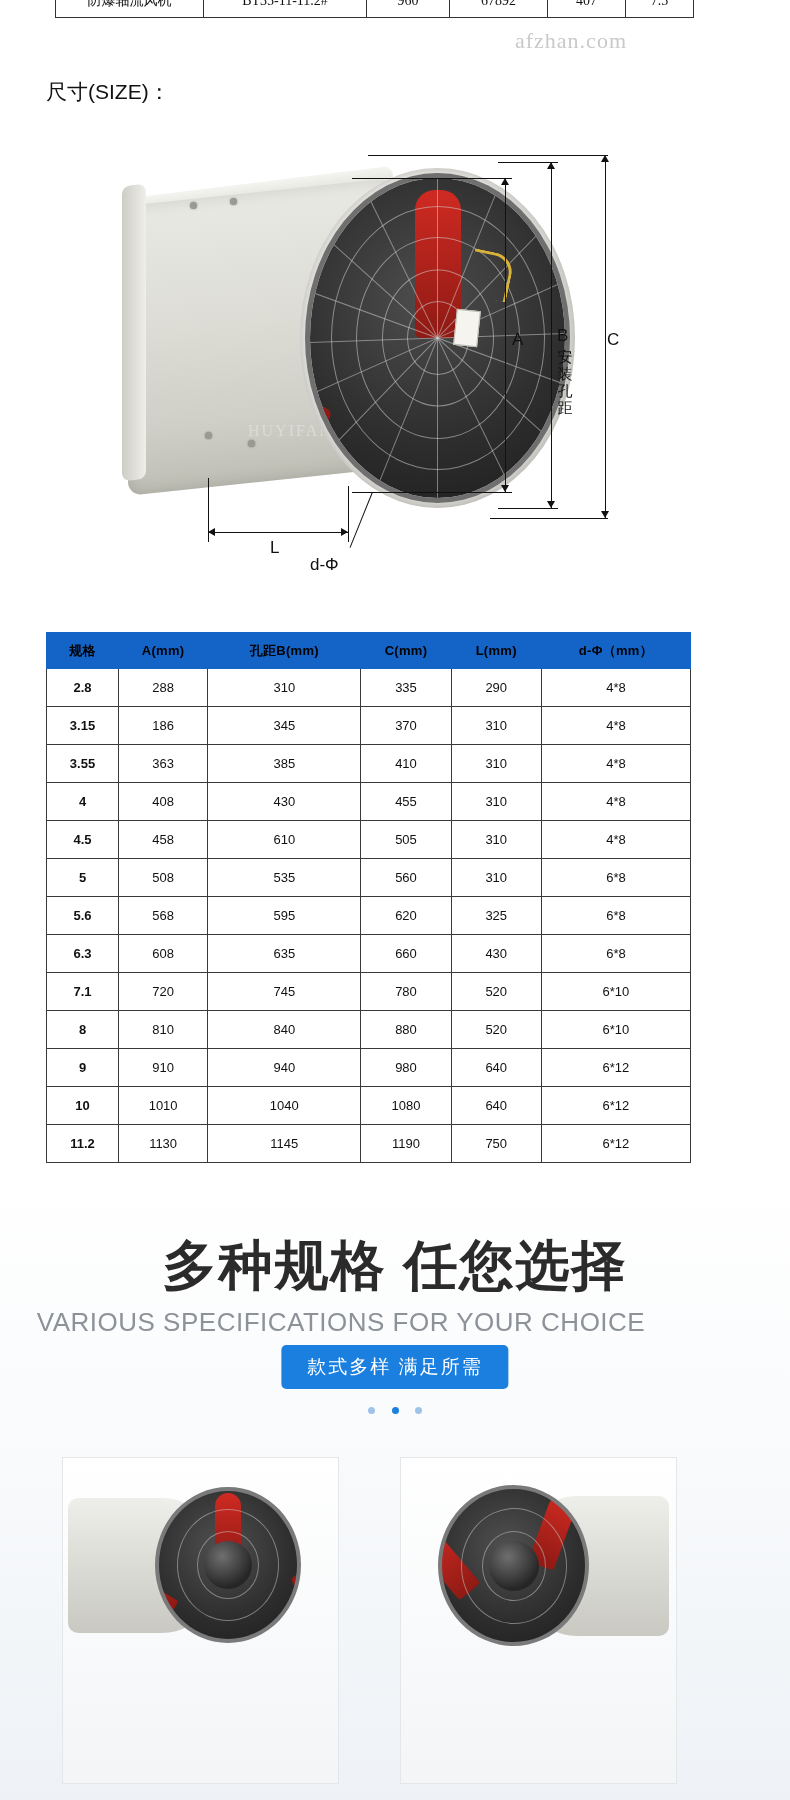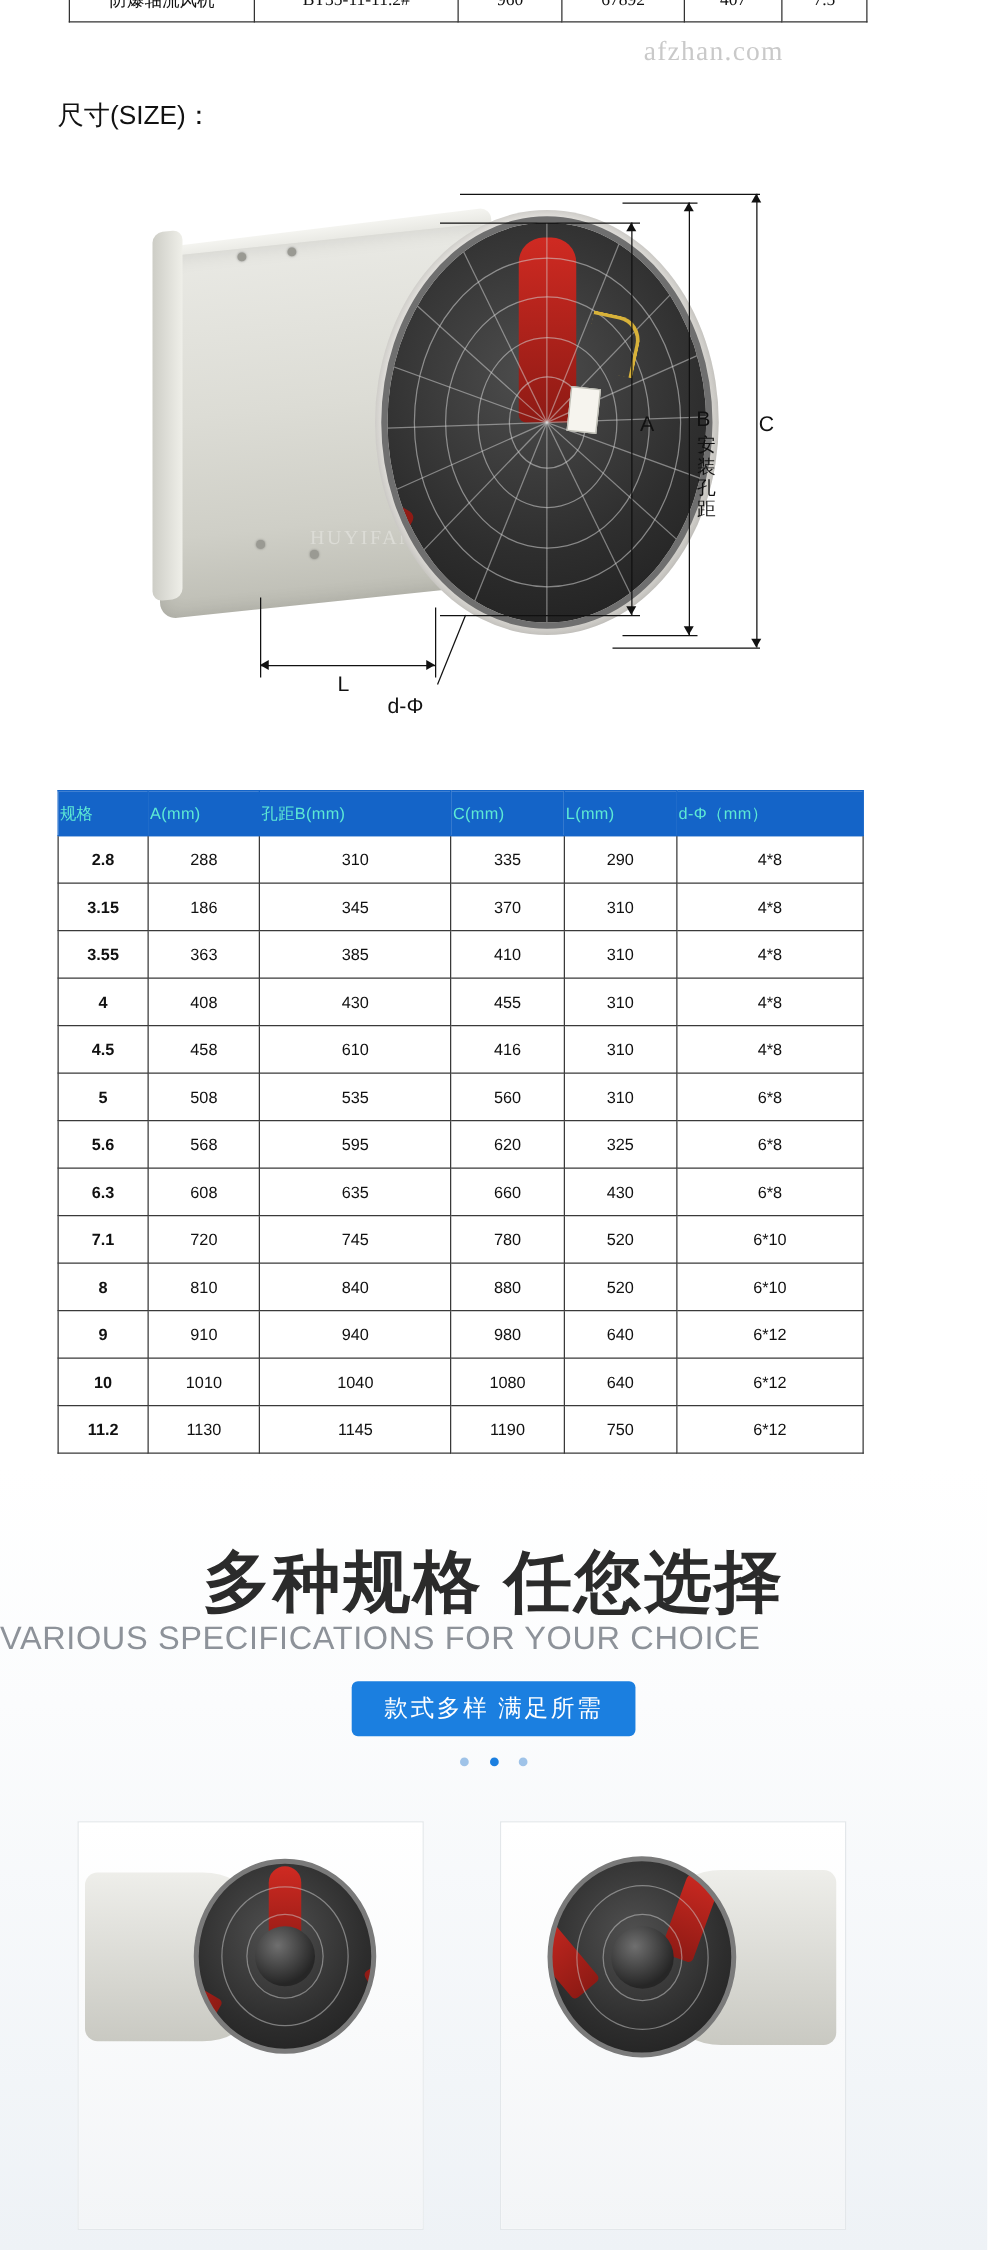--- a/index.html
+++ b/index.html
@@ -279,26 +279,26 @@
     left: 46px;
     width: 645px;
   }
   table.spec {
     border-collapse: collapse;
     width: 645px;
     table-layout: fixed;
   }
   table.spec th {
     background: #1464c8;
-    color: #5eead4;
+    color: #000000;
     font-size: 13px;
-    font-weight: normal;
+    font-weight: bold;
     height: 33px;
     border: 1px solid #1464c8;
-    text-align: left;
+    text-align: center;
     letter-spacing: .3px;
   }
   table.spec td {
     border: 1px solid #3a3a3a;
     height: 35px;
     text-align: center;
     font-size: 13px;
     color: #111;
   }
   table.spec td.first {
@@ -319,22 +319,23 @@
     top: 55px;
     width: 790px;
     text-align: center;
     font-size: 54px;
     font-weight: bold;
     color: #2b2b2b;
     letter-spacing: 2px;
   }
   .banner-sub {
     position: absolute;
-    top: 120px;
+    top: 132px;
     width: 682px;
+    text-align: center;
     font-size: 26px;
     color: #8d9299;
     letter-spacing: .5px;
   }
   .banner-pill {
     position: absolute;
     top: 170px;
     left: 50%;
     transform: translateX(-50%);
     background: #1b7fe0;
@@ -555,21 +556,21 @@
           <td>408</td>
           <td>430</td>
           <td>455</td>
           <td>310</td>
           <td>4*8</td>
         </tr>
         <tr>
           <td class="first">4.5</td>
           <td>458</td>
           <td>610</td>
-          <td>416</td>
+          <td>505</td>
           <td>310</td>
           <td>4*8</td>
         </tr>
         <tr>
           <td class="first">5</td>
           <td>508</td>
           <td>535</td>
           <td>560</td>
           <td>310</td>
           <td>6*8</td>

